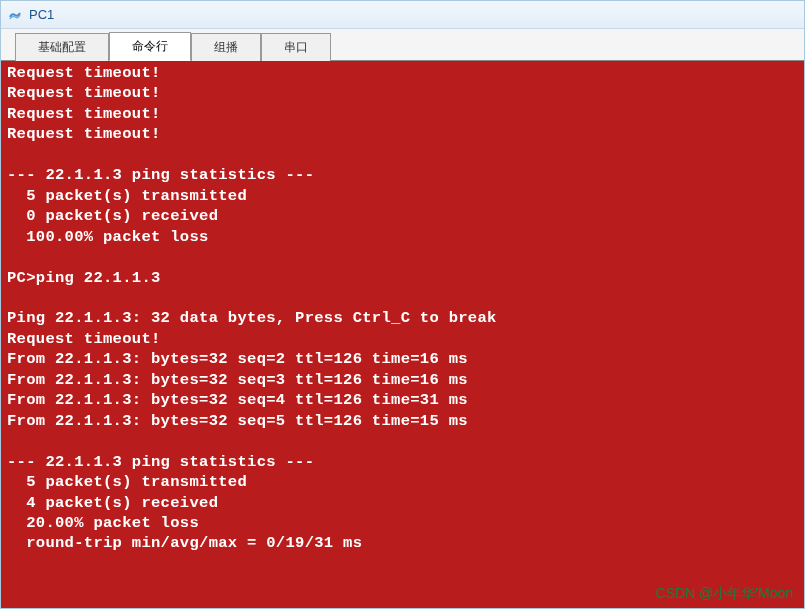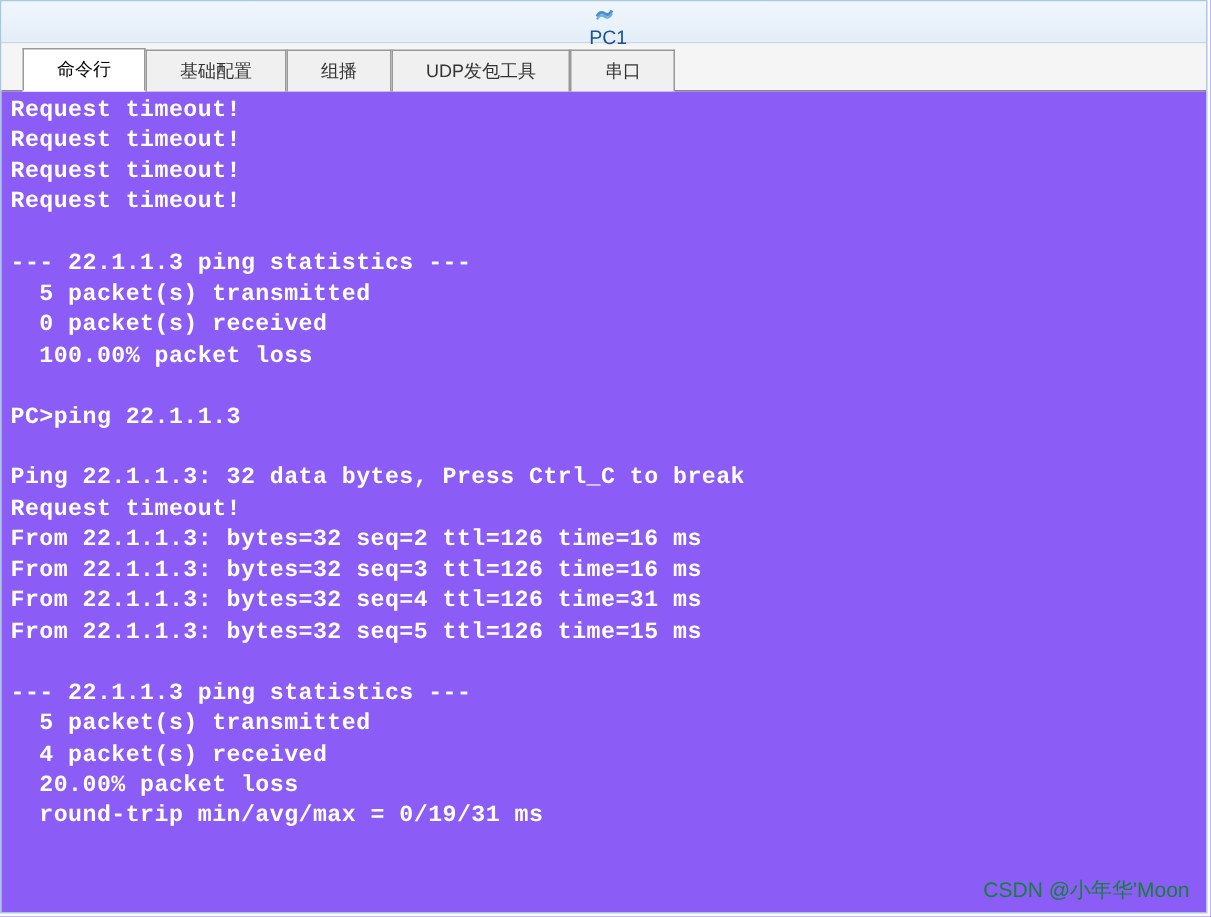--- a/index.html
+++ b/index.html
@@ -21,21 +21,20 @@
       height: 609px;
       background: #fff;
     }
     .titlebar {
       height: 28px;
       background: linear-gradient(to bottom, #f0f6fc, #e4eef8);
       display: flex;
       align-items: center;
       padding-left: 6px;
       border-bottom: 1px solid #c8d8e8;
-      flex-direction: column;
     }
     .app-icon {
       width: 16px;
       height: 16px;
       margin-right: 6px;
       display: flex;
       align-items: center;
       justify-content: center;
     }
     .app-icon svg {
@@ -67,21 +66,21 @@
       cursor: pointer;
       position: relative;
       top: 1px;
     }
     .tab.active {
       background: #fff;
       border-bottom: 1px solid #fff;
       color: #000;
     }
     .terminal {
-      background: #8b5cf6;
+      background: #b91c1c;
       color: #fff;
       font-family: "Courier New", monospace;
       font-size: 15.5px;
       font-weight: bold;
       padding: 2px 6px;
       line-height: 1.32;
       height: calc(100% - 60px);
       overflow: hidden;
       white-space: pre;
       letter-spacing: 0.3px;
@@ -102,24 +101,23 @@
   <div class="titlebar">
     <span class="app-icon">
       <svg viewBox="0 0 16 16">
         <path d="M3 10 Q5 6 8 8 Q11 10 13 6" stroke="#4a90d0" stroke-width="2" fill="none"></path>
         <path d="M3 12 Q5 8 8 10 Q11 12 13 8" stroke="#6bb0e0" stroke-width="1.5" fill="none"></path>
       </svg>
     </span>
     <span class="window-title">PC1</span>
   </div>
   <div class="tab-bar">
+    <div class="tab">基础配置</div>
     <div class="tab active">命令行</div>
-    <div class="tab">基础配置</div>
     <div class="tab">组播</div>
-    <div class="tab">UDP发包工具</div>
     <div class="tab">串口</div>
   </div>
   <div class="terminal" id="terminal">Request timeout!
 Request timeout!
 Request timeout!
 Request timeout!
 
 --- 22.1.1.3 ping statistics ---
   5 packet(s) transmitted
   0 packet(s) received

